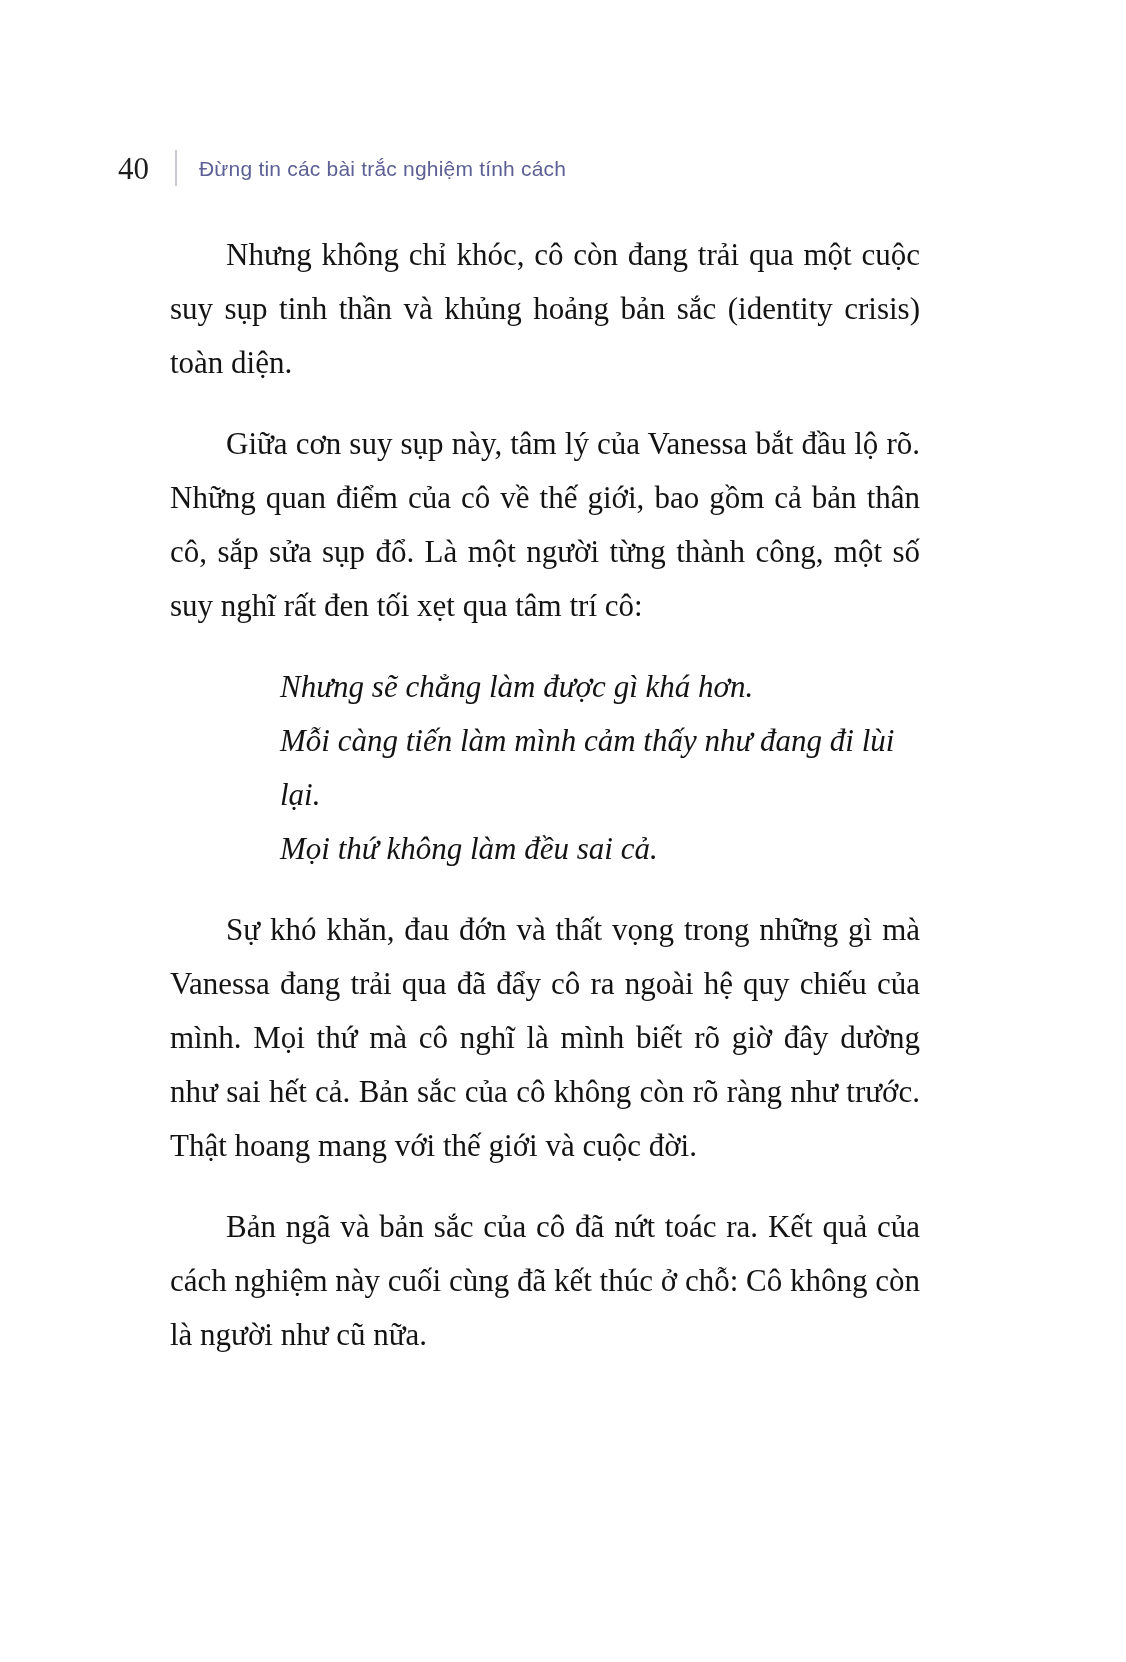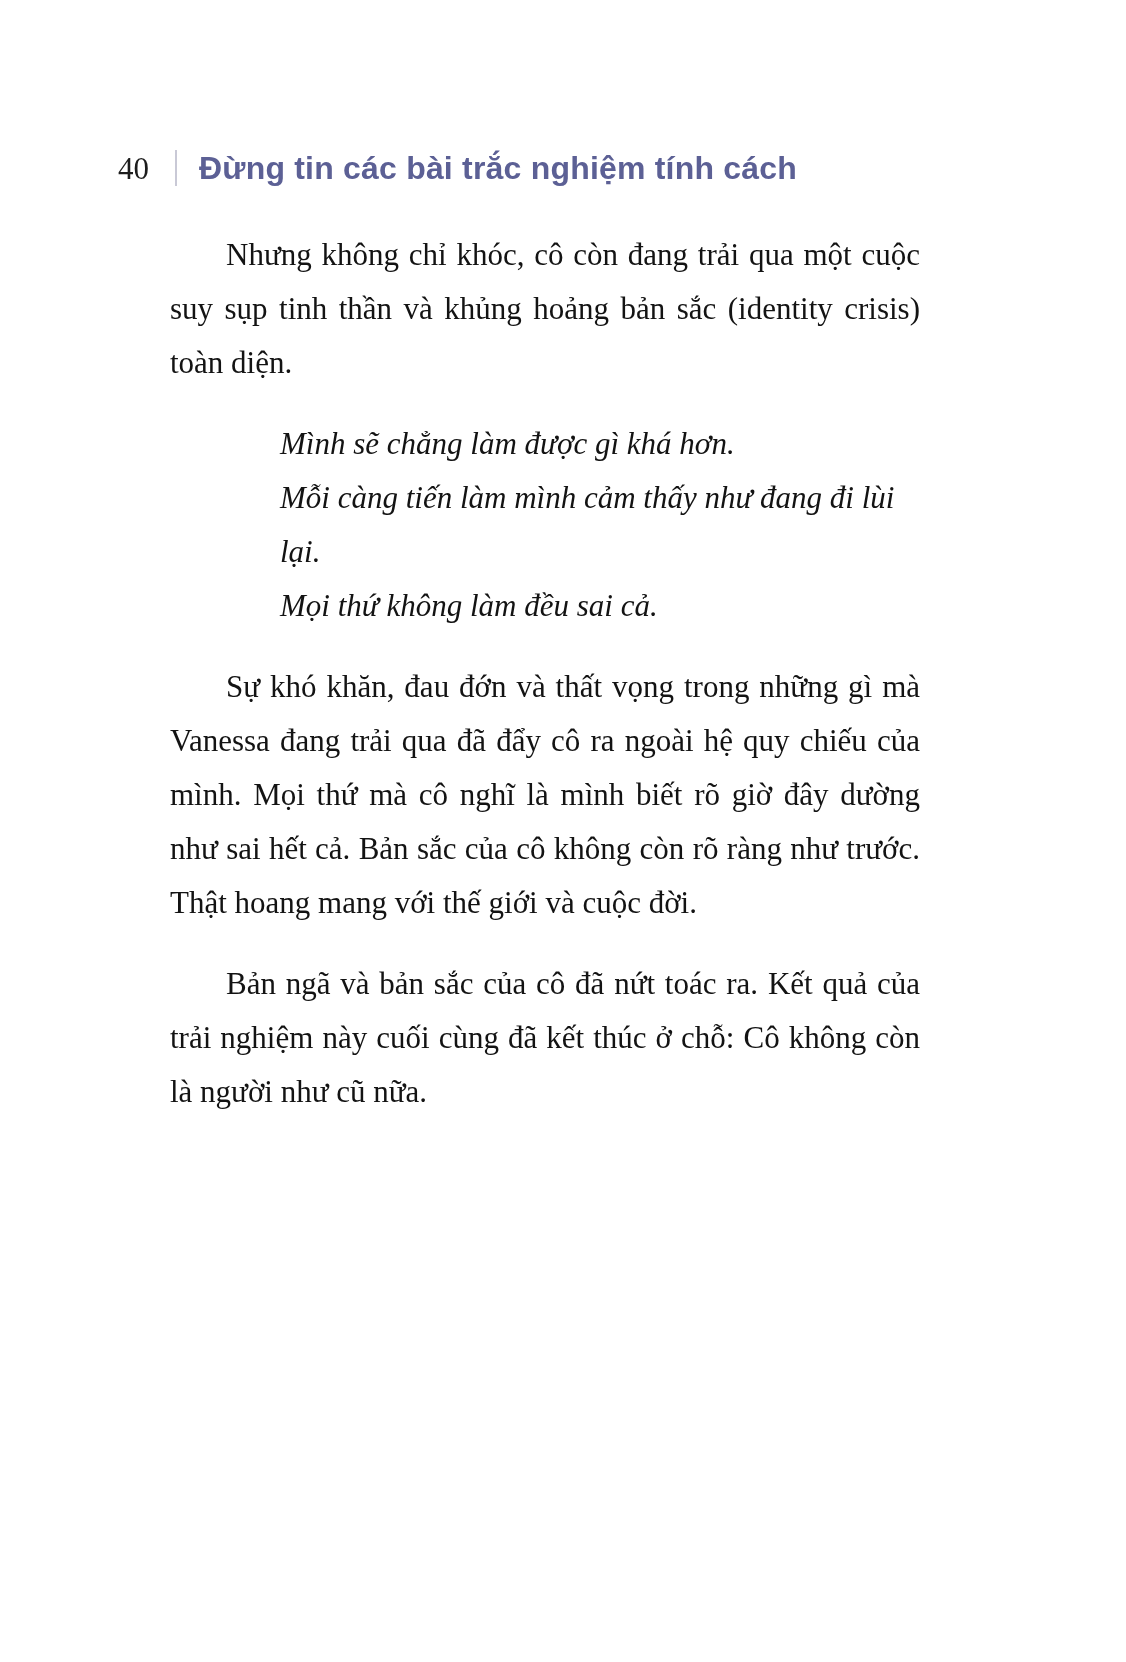--- a/index.html
+++ b/index.html
@@ -35,22 +35,22 @@
     line-height: 1;
   }
   .header-divider {
     width: 2px;
     height: 36px;
     background: var(--divider);
     margin: 0 22px 0 26px;
   }
   .running-title {
     font-family: "Liberation Sans", sans-serif;
-    font-weight: 700;
-    font-size: 32px;
+    font-weight: 400;
+    font-size: 21px;
     color: var(--accent);
     line-height: 1;
     letter-spacing: 0.2px;
   }
   .page-body {
     position: absolute;
     top: 228px;
     left: 170px;
     width: 750px;
     font-family: "Liberation Serif", serif;
@@ -78,25 +78,26 @@
 <div class="page">
 
   <header class="page-header">
     <span class="page-number">40</span>
     <span class="header-divider"></span>
     <span class="running-title">Đừng tin các bài trắc nghiệm tính cách</span>
   </header>
 
   <main class="page-body">
     <p class="para">Nhưng không chỉ khóc, cô còn đang trải qua một cuộc suy sụp tinh thần và khủng hoảng bản sắc (identity crisis) toàn diện.</p>
+    <p class="para">Giữa cơn suy sụp này, tâm lý của Vanessa bắt đầu lộ rõ. Những quan điểm của cô về thế giới, bao gồm cả bản thân cô, sắp sửa sụp đổ. Là một người từng thành công, một số suy nghĩ rất đen tối xẹt qua tâm trí cô:</p>
 
     <div class="thoughts">
-      <p class="thought">Mình sẽ chẳng làm được gì khá hơn.</p>
+      <p class="thought">Nhưng sẽ chẳng làm được gì khá hơn.</p>
       <p class="thought">Mỗi càng tiến làm mình cảm thấy như đang đi lùi lại.</p>
       <p class="thought">Mọi thứ không làm đều sai cả.</p>
     </div>
 
     <p class="para">Sự khó khăn, đau đớn và thất vọng trong những gì mà Vanessa đang trải qua đã đẩy cô ra ngoài hệ quy chiếu của mình. Mọi thứ mà cô nghĩ là mình biết rõ giờ đây dường như sai hết cả. Bản sắc của cô không còn rõ ràng như trước. Thật hoang mang với thế giới và cuộc đời.</p>
-    <p class="para">Bản ngã và bản sắc của cô đã nứt toác ra. Kết quả của trải nghiệm này cuối cùng đã kết thúc ở chỗ: Cô không còn là người như cũ nữa.</p>
+    <p class="para">Bản ngã và bản sắc của cô đã nứt toác ra. Kết quả của cách nghiệm này cuối cùng đã kết thúc ở chỗ: Cô không còn là người như cũ nữa.</p>
 
   </main>
 
 </div>
 
 </body></html>

